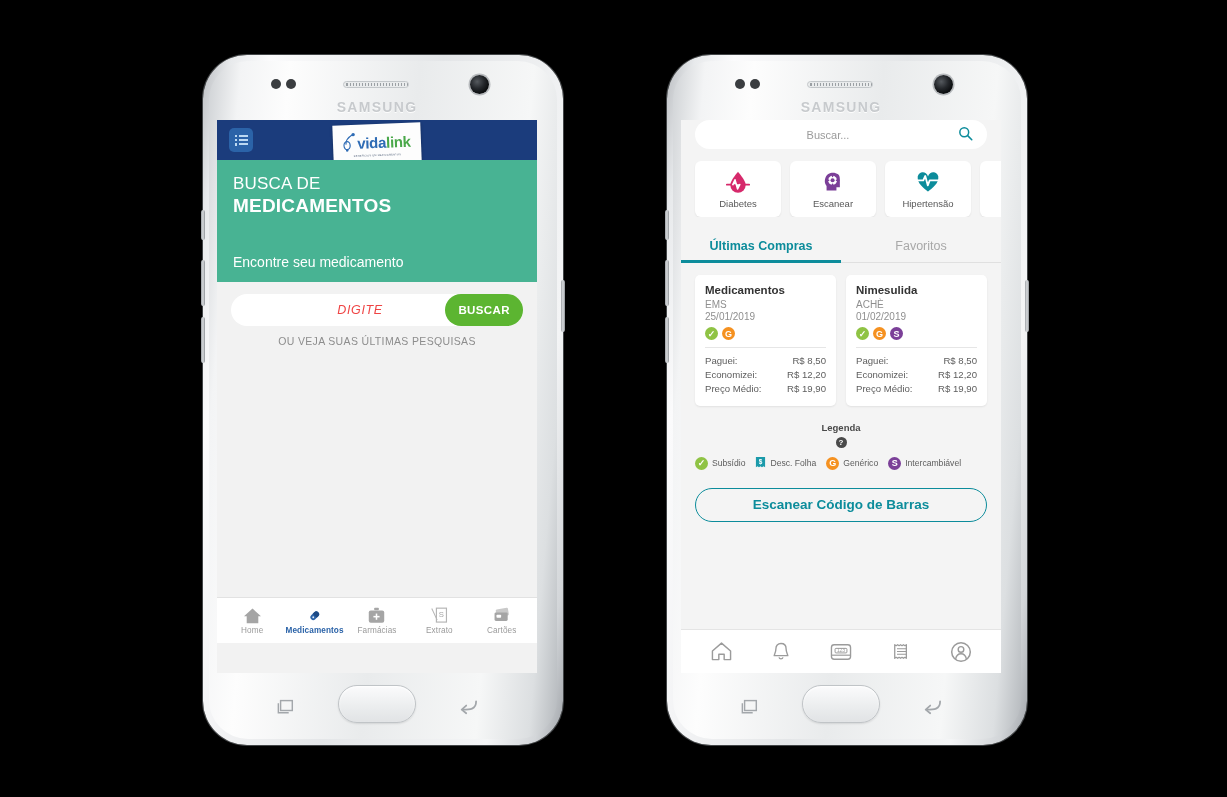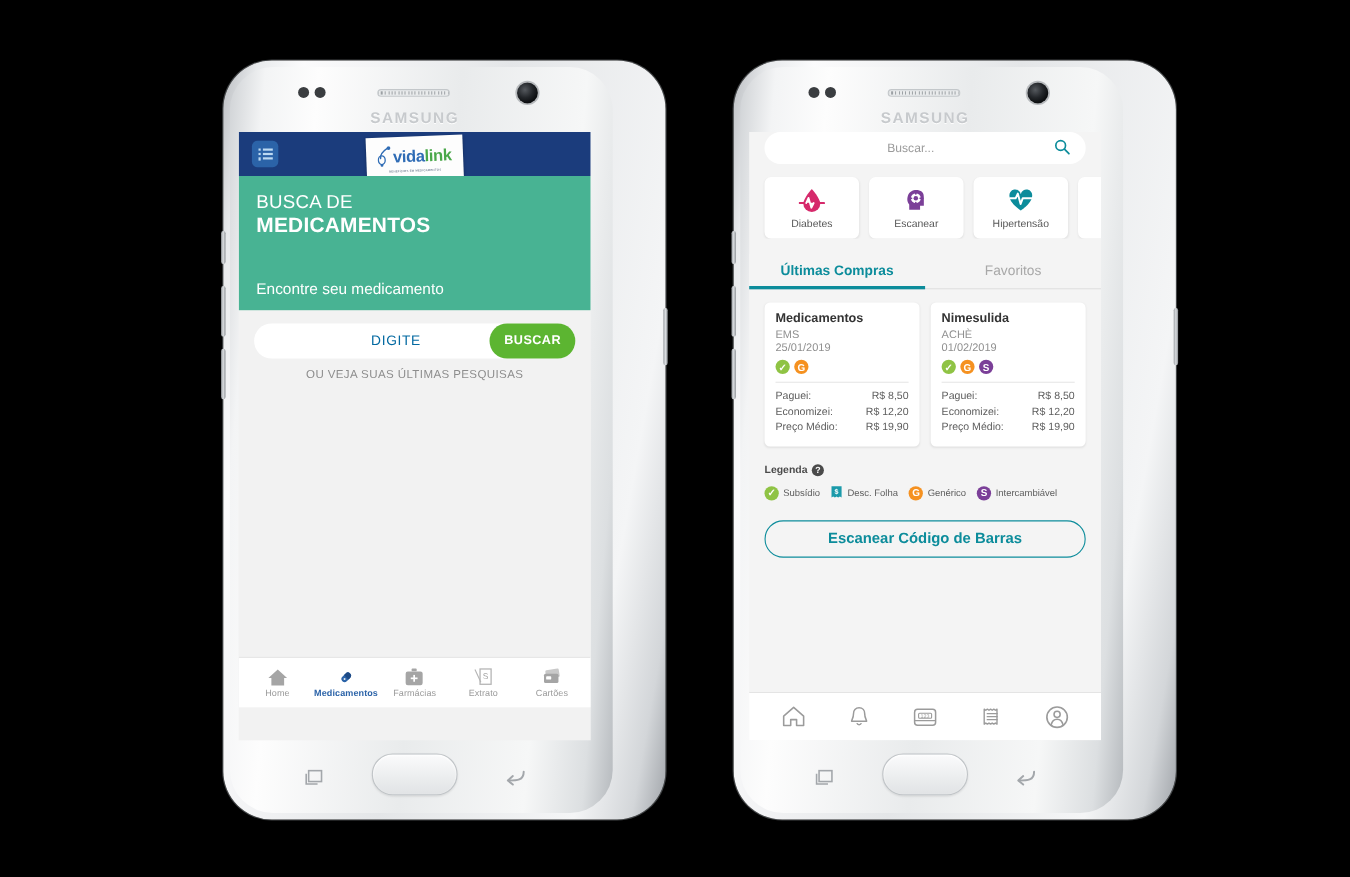--- a/index.html
+++ b/index.html
@@ -7,21 +7,21 @@
     width: 1227px; height: 797px;
     background: #000;
     font-family: "Liberation Sans", sans-serif;
     overflow: hidden;
   }
   .stage { position: relative; width: 1227px; height: 797px; background: #000; }
 
   
   .phone {
     position: absolute;
-    width: 402px; height: 690px;
+    width: 360px; height: 690px;
     border-radius: 44px;
     background: linear-gradient(100deg,#b9bcc0 0%, #e8eaec 6%, #fbfbfc 14%, #e4e6e8 50%, #f4f5f6 84%, #d3d6d9 94%, #9fa3a8 100%);
     box-shadow: 0 0 0 1px rgba(120,125,130,.55);
   }
   .phone.left  { left: 203px; top: 55px; }
   .phone.right { left: 667px; top: 55px; }
 
   .phone-inner {
     position: absolute; left: 6px; top: 6px;
     width: 348px; height: 678px;
@@ -117,21 +117,21 @@
     padding: 14px 16px 0 16px; position: relative;
   }
   .hero-l1 { font-size: 17px; font-weight: 400; letter-spacing: .2px; }
   .hero-l2 { font-size: 19px; font-weight: 700; letter-spacing: .2px; margin-top: 1px; }
   .hero-l3 { position: absolute; left: 16px; bottom: 12px; font-size: 14px; font-weight: 400; }
 
   .search-row { padding: 12px 14px 0 14px; display: flex; align-items: center; position: relative; }
   .search-pill {
     flex: 1; height: 32px; background: #fff; border-radius: 16px;
     display: flex; align-items: center; justify-content: center;
-    color: #0369a1; font-size: 12.5px; letter-spacing: .6px; padding-right: 34px;
+    color: #ef4444; font-size: 12.5px; letter-spacing: .6px; padding-right: 34px; font-style: italic;
   }
   .buscar-btn {
     position: absolute; right: 14px; top: 12px;
     height: 32px; padding: 0 13px; border-radius: 16px;
     background: #5cb531; color: #fff; font-size: 11.5px; font-weight: 700;
     letter-spacing: .4px; display: flex; align-items: center; border: none; cursor: pointer;
   }
   .subtitle-caps {
     text-align: center; color: #8d8d8d; font-size: 10.5px;
     letter-spacing: .35px; margin-top: 9px;
@@ -193,21 +193,21 @@
   .med-date { font-size: 10px; color: #8f8f8f; margin-top: 1px; }
   .badges { display: flex; gap: 4px; margin-top: 5px; }
   .badge { width: 13px; height: 13px; border-radius: 50%; display: flex; align-items: center; justify-content: center; font-size: 9px; font-weight: 700; color: #fff; }
   .badge.subsidio { background: #8fc344; }
   .badge.generico { background: #f59120; }
   .badge.intercambiavel { background: #7b3f98; }
   .med-sep { height: 1px; background: #e6e6e6; margin: 7px 0 6px 0; }
   .price-row { display: flex; justify-content: space-between; font-size: 9.6px; color: #5d5d5d; line-height: 1.45; }
 
   .legend { padding: 16px 14px 0 14px; }
-  .legend-head { display: flex; align-items: center; gap: 4px; font-size: 9.5px; font-weight: 700; color: #4a4a4a; }
+  .legend-head { display: flex; align-items: center; gap: 4px; font-size: 9.5px; font-weight: 700; color: #4a4a4a; flex-direction: column; }
   .q-mark {
     width: 11px; height: 11px; border-radius: 50%; background: #4a4a4a; color: #fff;
     font-size: 8px; font-weight: 700; display: flex; align-items: center; justify-content: center;
   }
   .legend-items { display: flex; align-items: center; gap: 10px; margin-top: 8px; }
   .legend-item { display: flex; align-items: center; gap: 4px; font-size: 8.6px; color: #5d5d5d; white-space: nowrap; }
 
   .scan-btn {
     margin: 17px 14px 0 14px; height: 34px; border-radius: 20px;
     border: 1.6px solid #0c8c9b; color: #0c8c9b; background: transparent;

